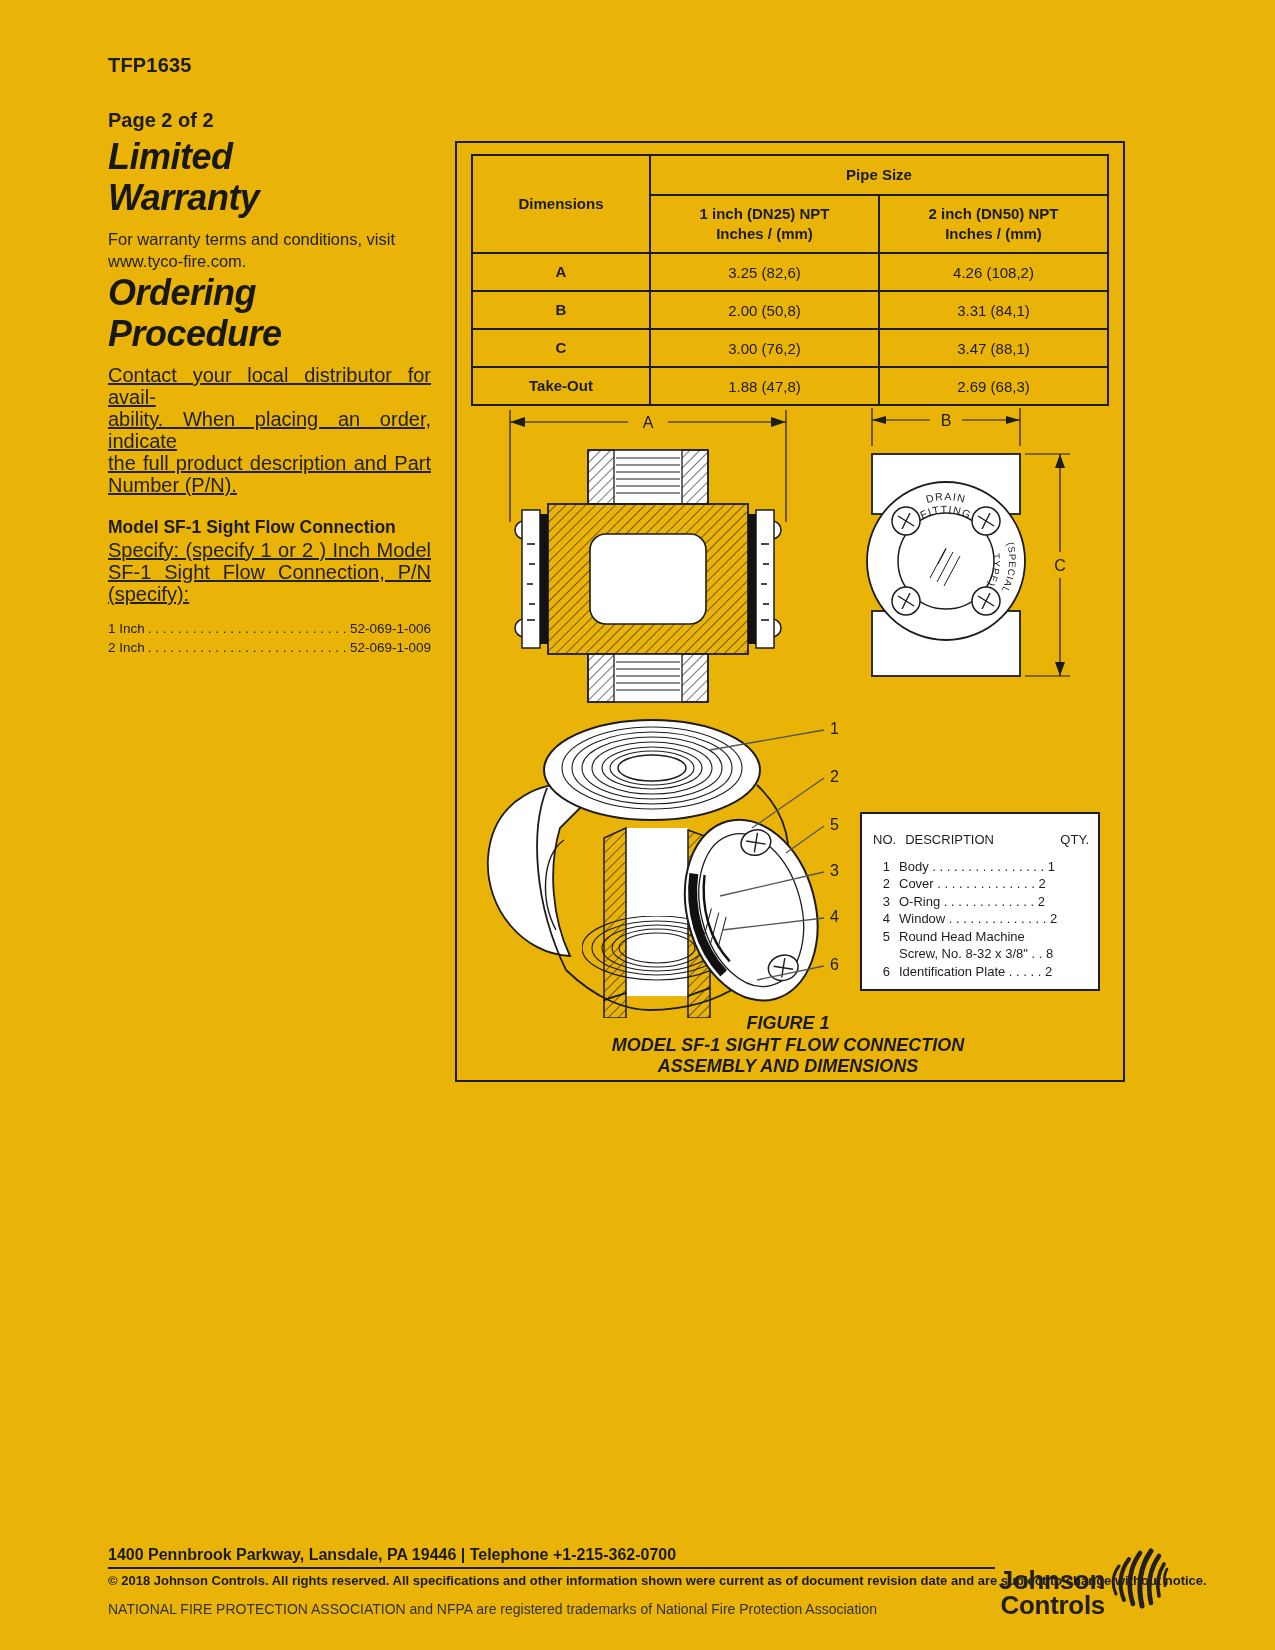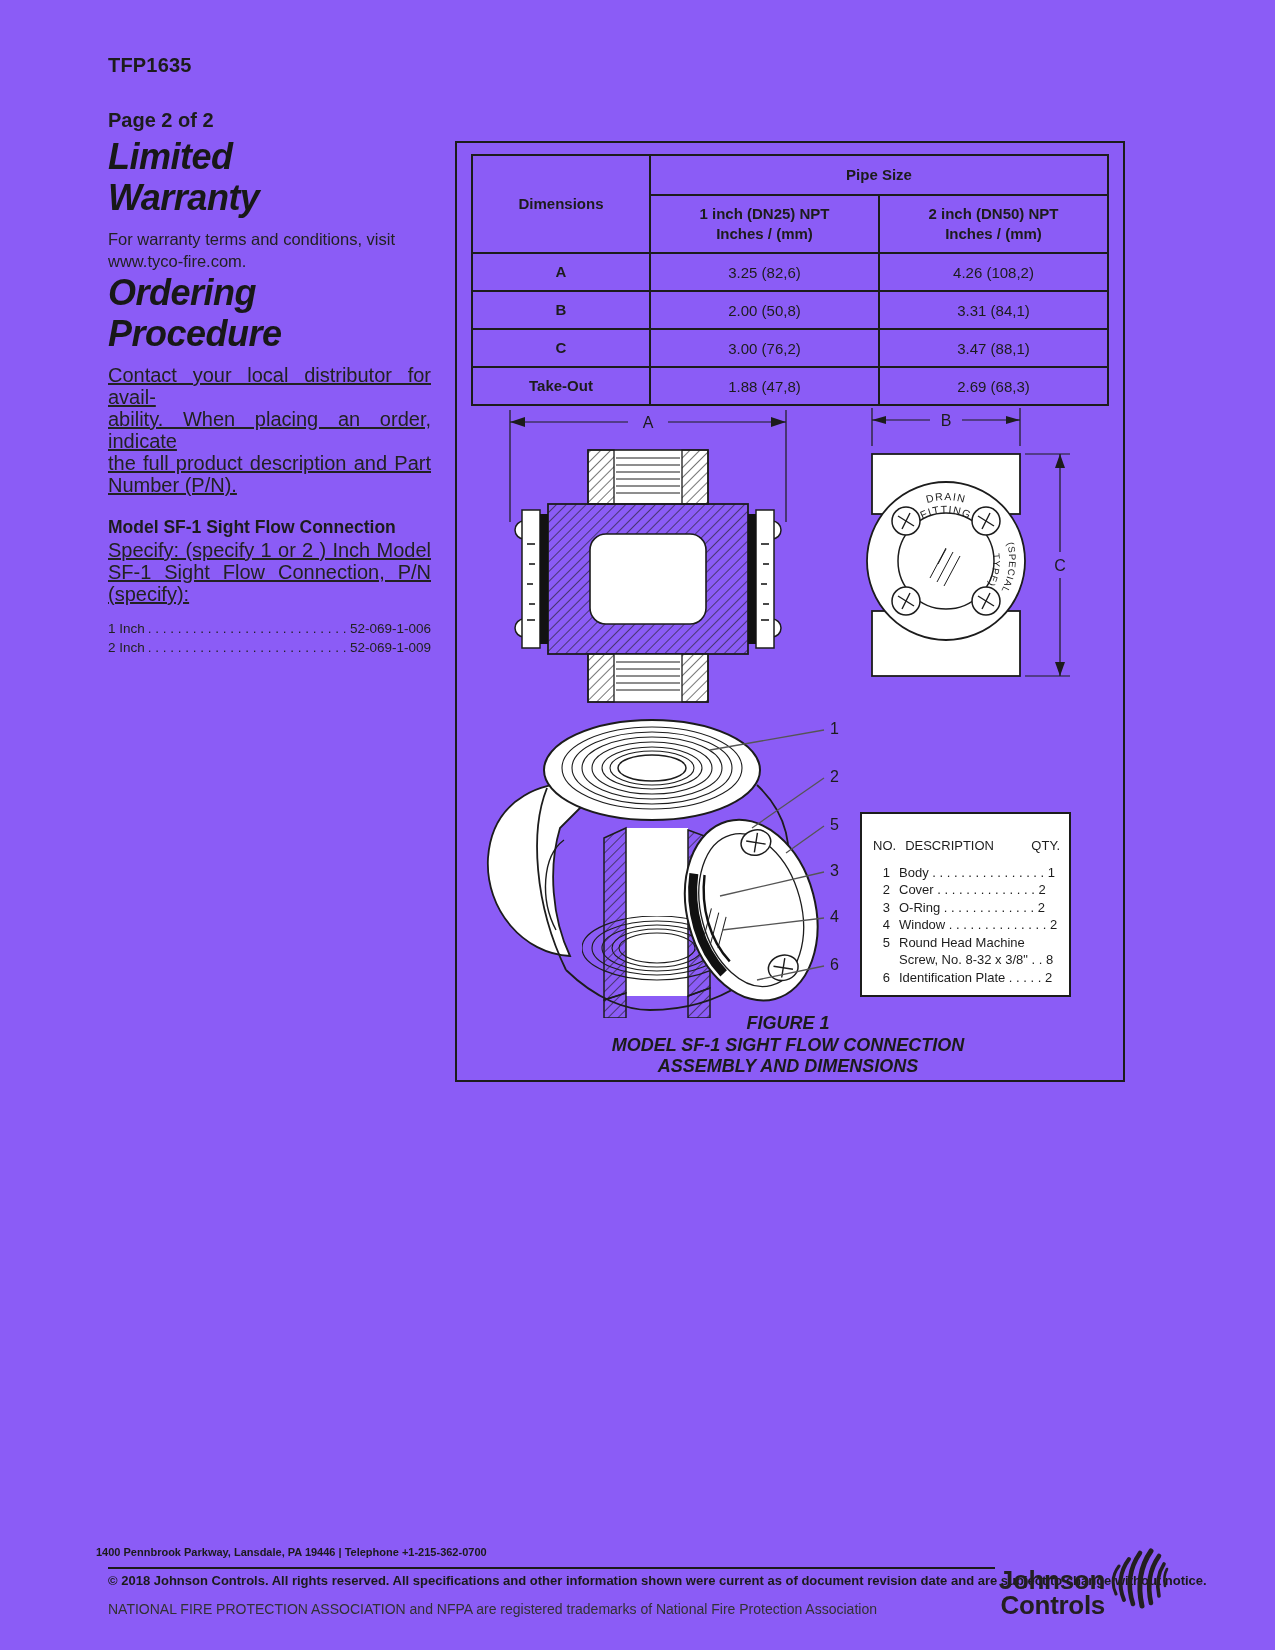--- a/index.html
+++ b/index.html
@@ -1,16 +1,16 @@
 <!DOCTYPE html>
 <html><head>
 <meta charset="utf-8">
 <style>
   html,body{margin:0;padding:0;background:#9a9a9a;}
-  #page{position:relative;width:1275px;height:1650px;margin:0 auto;background:#8b5cf6;
+  #page{position:relative;width:1275px;height:1650px;margin:0 auto;background:#eab308;
         font-family:"Liberation Sans",sans-serif;color:#1c1c1c;overflow:hidden;}
   .abs{position:absolute;}
   
   .docid{left:108px;top:54px;font-size:20px;font-weight:bold;letter-spacing:.2px;}
   .pagelbl{left:108px;top:80px;font-size:20px;font-weight:bold;margin-top:29px;}
   
   .leftcol{left:108px;top:136px;width:323px;}
   h1.bigit{margin:0;font-size:36px;line-height:41px;font-weight:bold;font-style:italic;letter-spacing:-.5px;color:#181818;}
   .body-txt{font-size:16.5px;line-height:22px;color:#222;}
   .mt10{margin-top:10px;} .mt26{margin-top:26px;}
@@ -32,33 +32,33 @@
   .val{font-size:15px;}
   tr.hrow1 td{height:38px;} tr.hrow2 td{height:56px;} tr.drow td{height:36px;}
   
   svg text{font-family:"Liberation Sans",sans-serif;}
   .dimletter{font-size:16px;fill:#1c1c1c;}
   .curvetxt{font-size:10.5px;letter-spacing:1.2px;fill:#1c1c1c;}
   .curvetxt2{font-size:9.5px;letter-spacing:.8px;fill:#1c1c1c;}
   
   .callout{font-size:16px;color:#1c1c1c;width:20px;}
   
-  .parts{left:860px;top:812px;width:211px;border:2px solid #1c1c1c;background:#fff;
-         padding:23px 9px 9px 11px;box-sizing:border-box;font-size:13px;line-height:17.5px;color:#1d1d1d;}
+  .parts{left:860px;top:812px;width:240px;border:2px solid #1c1c1c;background:#fff;
+         padding:17px 9px 9px 11px;box-sizing:border-box;font-size:13px;line-height:17.5px;color:#1d1d1d;}
   .pl-head{display:flex;margin-bottom:9px;}
   .pl-head .h-desc{margin-left:9px;} .pl-head .sp{flex:1;} 
   .pl-row{display:flex;}
   .pl-no{width:17px;text-align:right;margin-right:9px;flex:none;}
   .pl-lines{flex:1;}
   .pl-l2:empty{display:none;}
   
   .caption{left:455px;top:1013px;width:666px;text-align:center;font-weight:bold;font-style:italic;
            font-size:18px;line-height:21.5px;color:#1b1b1b;}
   
-  .addr{left:96px;top:1546px;font-size:11px;font-weight:bold;color:#1b1b1b;}
+  .addr{left:108px;top:1546px;font-size:16px;font-weight:bold;color:#1b1b1b;}
   .rule{left:108px;top:1567px;width:887px;height:2px;background:#1b1b1b;}
   .copyr{left:108px;top:1573px;font-size:13px;font-weight:bold;white-space:nowrap;color:#1b1b1b;}
   .nfpa{left:108px;top:1601px;font-size:14px;color:#323232;}
   .logotxt{left:955px;top:1568px;width:150px;text-align:right;font-size:26px;line-height:25px;
            font-weight:bold;color:#231f20;letter-spacing:-.3px;}
 </style>
 </head>
 <body>
 
 <div id="page">

